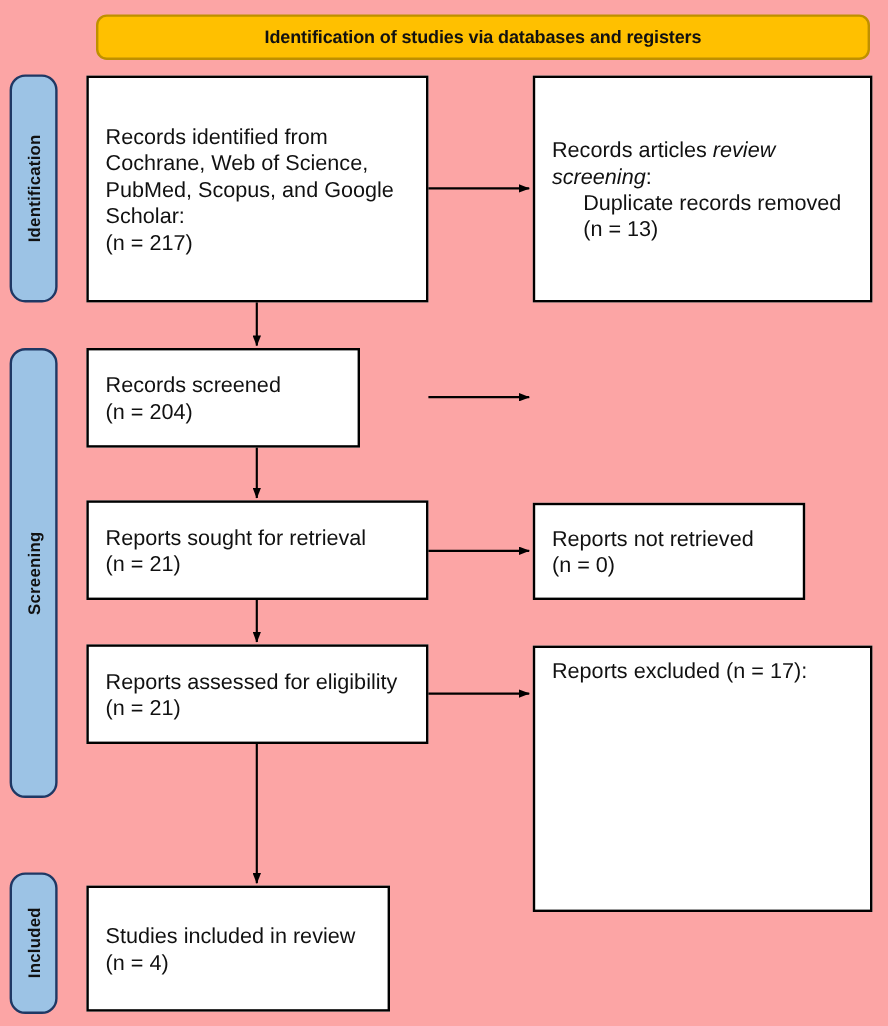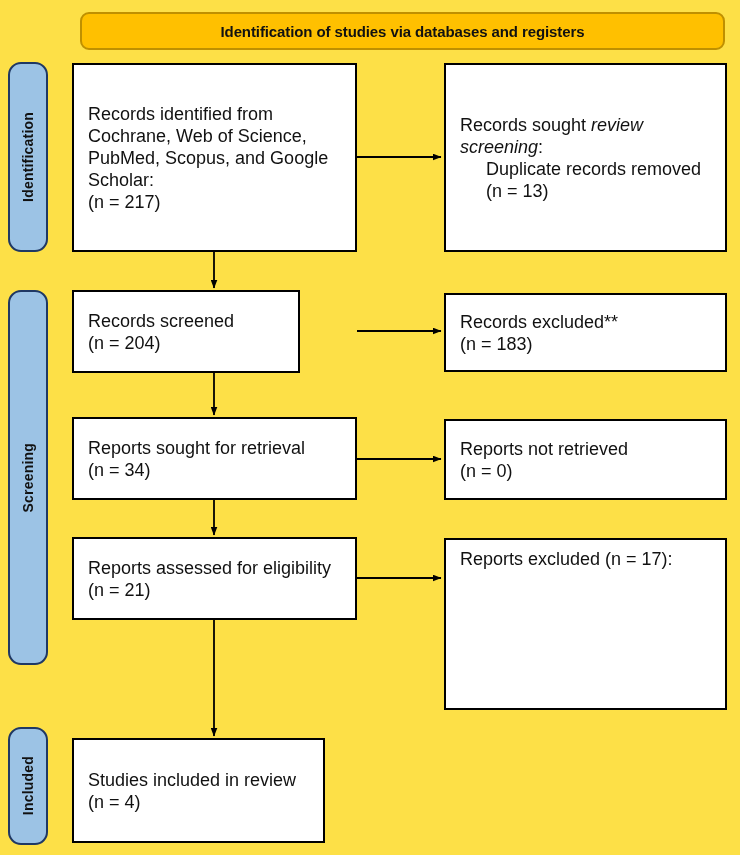--- a/index.html
+++ b/index.html
@@ -7,21 +7,21 @@
     padding: 0;
     background: #ffffff;
   }
   body {
     font-family: "Liberation Sans", sans-serif;
   }
   #diagram {
     position: relative;
     width: 740px;
     height: 855px;
-    background: #fde047;
+    background: #fca5a5;
     overflow: hidden;
   }
 
   
   .phase-banner {
     position: absolute;
     left: 80px;
     top: 12px;
     width: 645px;
     height: 38px;
@@ -89,22 +89,22 @@
   
   #box-identified  { left: 72px; top: 63px;  width: 285px; height: 189px; }
   #box-screened    { left: 72px; top: 290px; width: 228px; height: 83px; }
   #box-sought      { left: 72px; top: 417px; width: 285px; height: 83px; }
   #box-assessed    { left: 72px; top: 537px; width: 285px; height: 83px; }
   #box-included    { left: 72px; top: 738px; width: 253px; height: 105px; }
 
   
   #box-removed     { left: 444px; top: 63px;  width: 283px; height: 189px; }
   #box-excluded-screen { left: 444px; top: 293px; width: 283px; height: 79px; }
-  #box-not-retrieved   { left: 444px; top: 419px; width: 283px; height: 81px; }
-  #box-excluded-reports{ left: 444px; top: 538px; width: 283px; height: 172px;
+  #box-not-retrieved   { left: 444px; top: 419px; width: 227px; height: 81px; }
+  #box-excluded-reports{ left: 444px; top: 538px; width: 283px; height: 222px;
                           justify-content: flex-start; padding-top: 8px; }
 
   
   #connectors {
     position: absolute;
     left: 0; top: 0;
     width: 740px;
     height: 855px;
     pointer-events: none;
   }
@@ -136,42 +136,38 @@
 (n = 217)</span>
   </div>
 
   <div class="flow-box" id="box-screened">
     <span class="flow-box-text">Records screened
 (n = 204)</span>
   </div>
 
   <div class="flow-box" id="box-sought">
     <span class="flow-box-text">Reports sought for retrieval
-(n = 34)</span>
+(n = 21)</span>
   </div>
 
   <div class="flow-box" id="box-assessed">
     <span class="flow-box-text">Reports assessed for eligibility
 (n = 21)</span>
   </div>
 
   <div class="flow-box" id="box-included">
     <span class="flow-box-text">Studies included in review
 (n = 4)</span>
   </div>
 
   <div class="flow-box" id="box-removed">
-    <div class="flow-box-text"><span>Records sought </span><span class="em">review screening</span><span>:</span><span class="indent">Duplicate records removed
+    <div class="flow-box-text"><span>Records articles </span><span class="em">review screening</span><span>:</span><span class="indent">Duplicate records removed
 (n = 13)</span></div>
   </div>
 
-  <div class="flow-box" id="box-excluded-screen">
-    <span class="flow-box-text">Records excluded**
-(n = 183)</span>
-  </div>
 
   <div class="flow-box" id="box-not-retrieved">
     <span class="flow-box-text">Reports not retrieved
 (n = 0)</span>
   </div>
 
   <div class="flow-box" id="box-excluded-reports">
     <div class="flow-box-text"><span>Reports excluded (n = 17):</span></div>
   </div>
 

